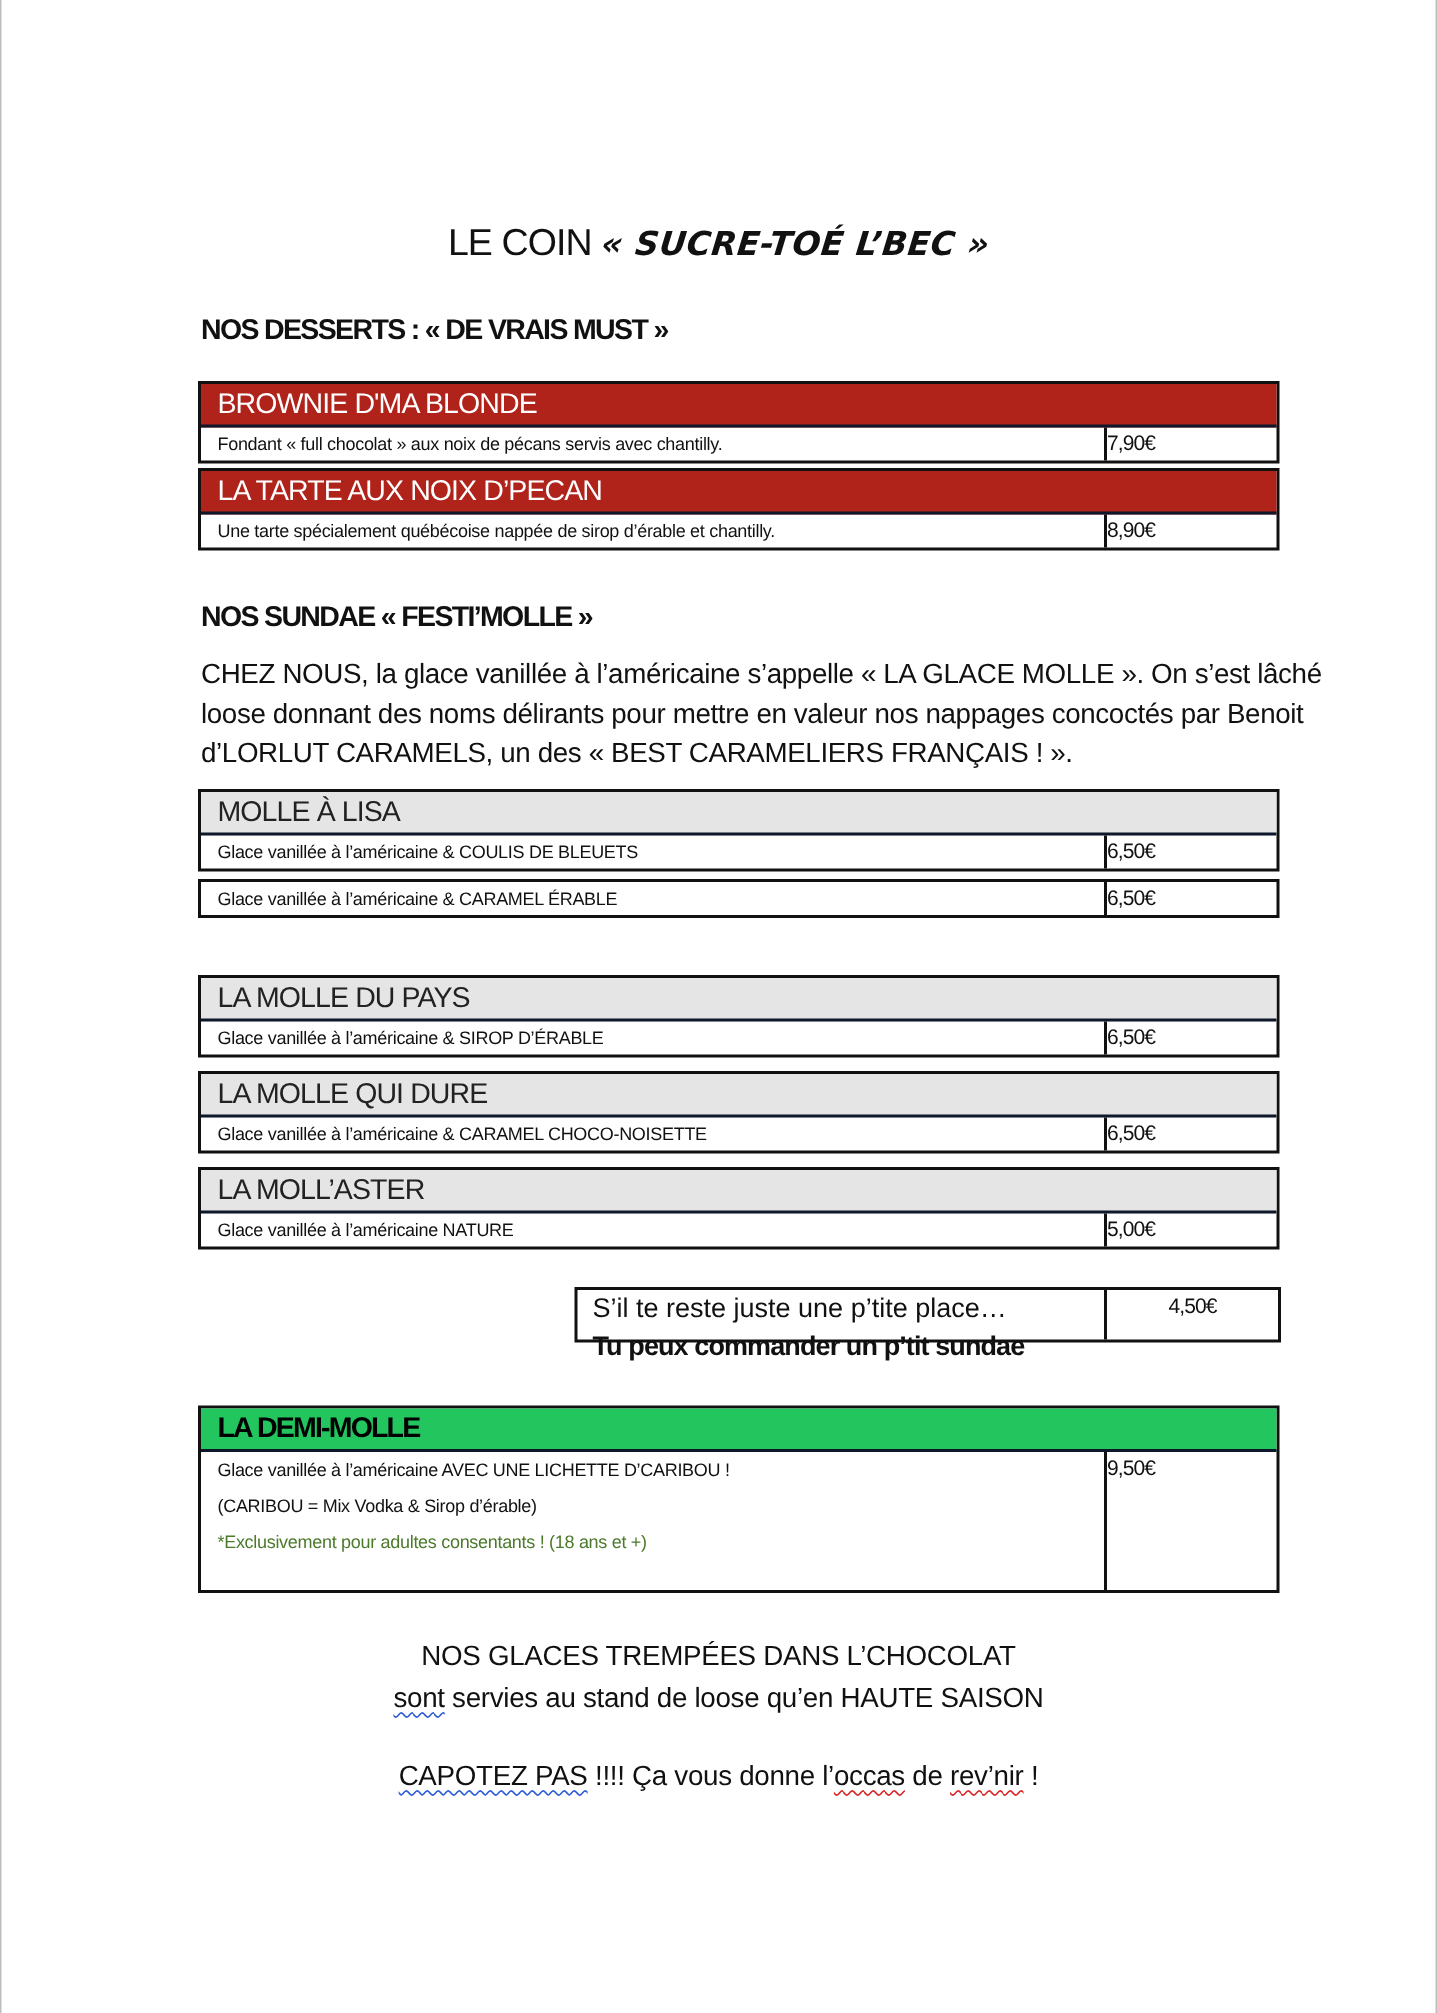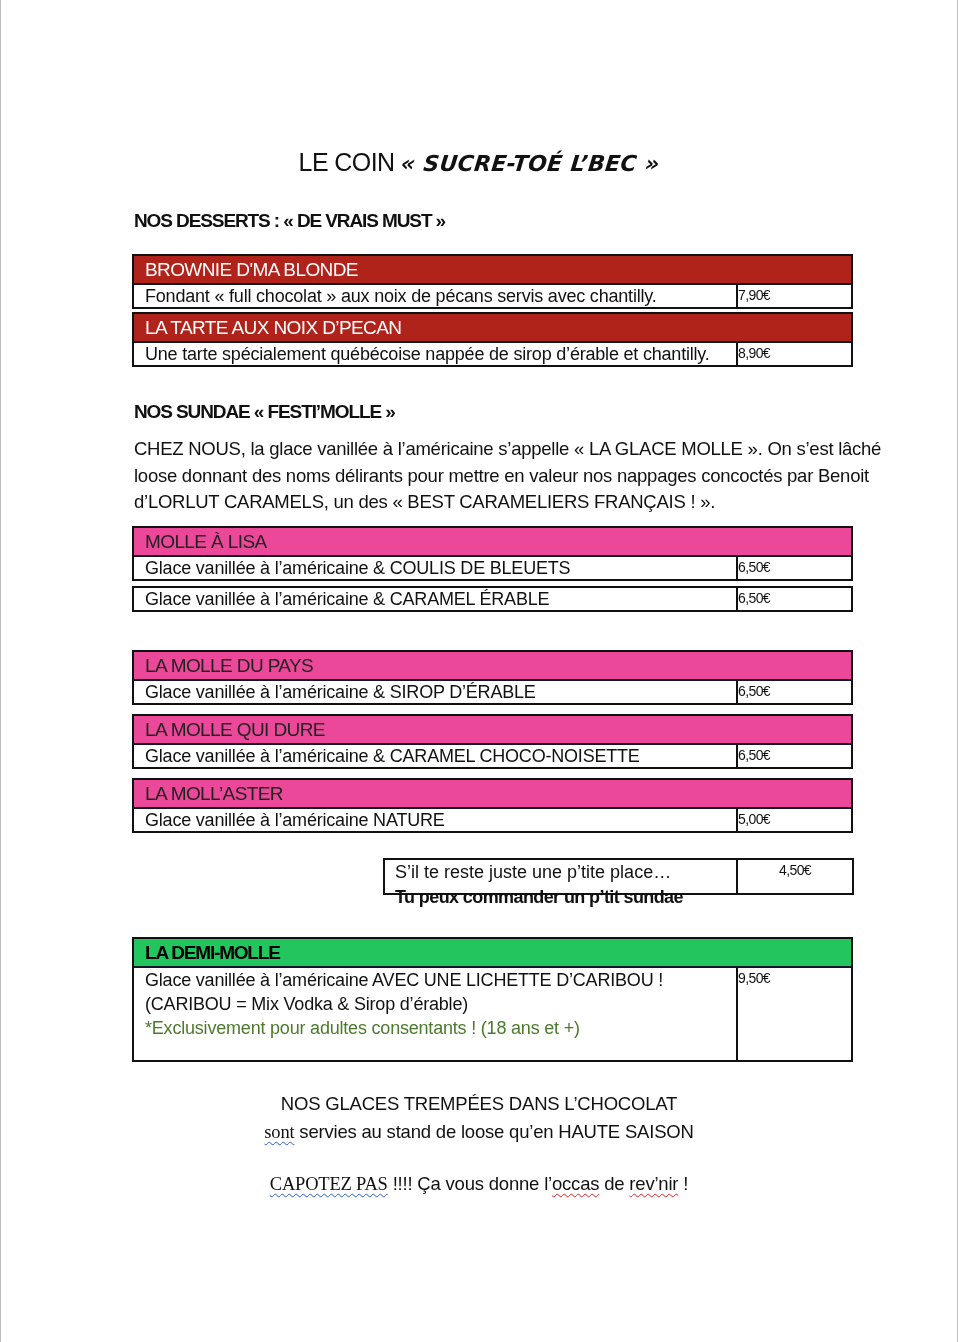--- a/index.html
+++ b/index.html
@@ -11,36 +11,36 @@
   .page-edge-right { position: absolute; right: 0; top: 0; width: 1px; height: 1342px; background: #bdbdbd; }
 
   .title { position: absolute; top: 148px; left: 0; width: 958px; text-align: center; font-size: 25px; letter-spacing: -0.6px; }
   .title .fancy { font-style: italic; font-weight: bold; font-family: "DejaVu Sans", sans-serif; font-size: 22px; letter-spacing: 0.3px; transform: skewX(-6deg); display: inline-block; }
 
   .section-title { position: absolute; left: 134px; font-size: 19px; font-weight: bold; letter-spacing: -1.1px; }
 
   .item { position: absolute; left: 132px; width: 721px; border: 2px solid #111; box-sizing: border-box; }
   .item .head { height: 27px; line-height: 27px; padding-left: 11px; font-size: 19px; letter-spacing: -0.6px; border-bottom: 2px solid #0f172a; }
   .item.red .head { background: #b0231b; color: #fff; }
-  .item.gray .head { background: #ec4899; color: #222; }
+  .item.gray .head { background: #e5e5e5; color: #222; }
   .item.dark .head { background: #22c55e; color: #000; font-weight: bold; letter-spacing: -1.2px; }
   .item .row { display: flex; }
-  .item .desc { flex: 0 0 604px; border-right: 2px solid #111; padding-left: 11px; font-size: 18px; line-height: 22px; letter-spacing: -0.2px; box-sizing: border-box; }
+  .item .desc { flex: 0 0 604px; border-right: 2px solid #111; padding-left: 11px; font-size: 12px; line-height: 22px; letter-spacing: -0.2px; box-sizing: border-box; }
   .item .price { flex: 1; font-size: 14px; line-height: 20px; letter-spacing: -0.6px; }
   .item .desc .green { color: #4c7a2c; }
 
   .intro { position: absolute; left: 134px; top: 436px; width: 760px; font-size: 18.5px; line-height: 26.5px; letter-spacing: -0.25px; color: #111; }
 
   .extra { position: absolute; left: 383px; top: 858px; width: 471px; height: 37px; border: 2px solid #111; box-sizing: border-box; display: flex; }
   .extra .desc { flex: 0 0 353px; border-right: 2px solid #111; padding-left: 10px; box-sizing: border-box; font-size: 18px; line-height: 25px; }
   .extra .desc .bold { font-weight: bold; letter-spacing: -0.6px; }
   .extra .price { flex: 1; text-align: center; font-size: 14px; line-height: 20px; letter-spacing: -0.6px; }
 
   .footer { position: absolute; left: 0; width: 958px; text-align: center; font-size: 18.5px; letter-spacing: -0.2px; }
-  .squig-blue { text-decoration: underline wavy #2a5bd7; text-underline-offset: 3px; text-decoration-thickness: 1px; font-family: Liberation Serif, serif; }
+  .squig-blue { text-decoration: underline wavy #2a5bd7; text-underline-offset: 3px; text-decoration-thickness: 1px; }
   .squig-red { text-decoration: underline wavy #d92323; text-underline-offset: 3px; text-decoration-thickness: 1px; }
 </style>
 </head>
 <body>
 
 <div class="page-edge-left"></div>
 <div class="page-edge-right"></div>
 
 <div class="title">
   <span>LE COIN</span>

